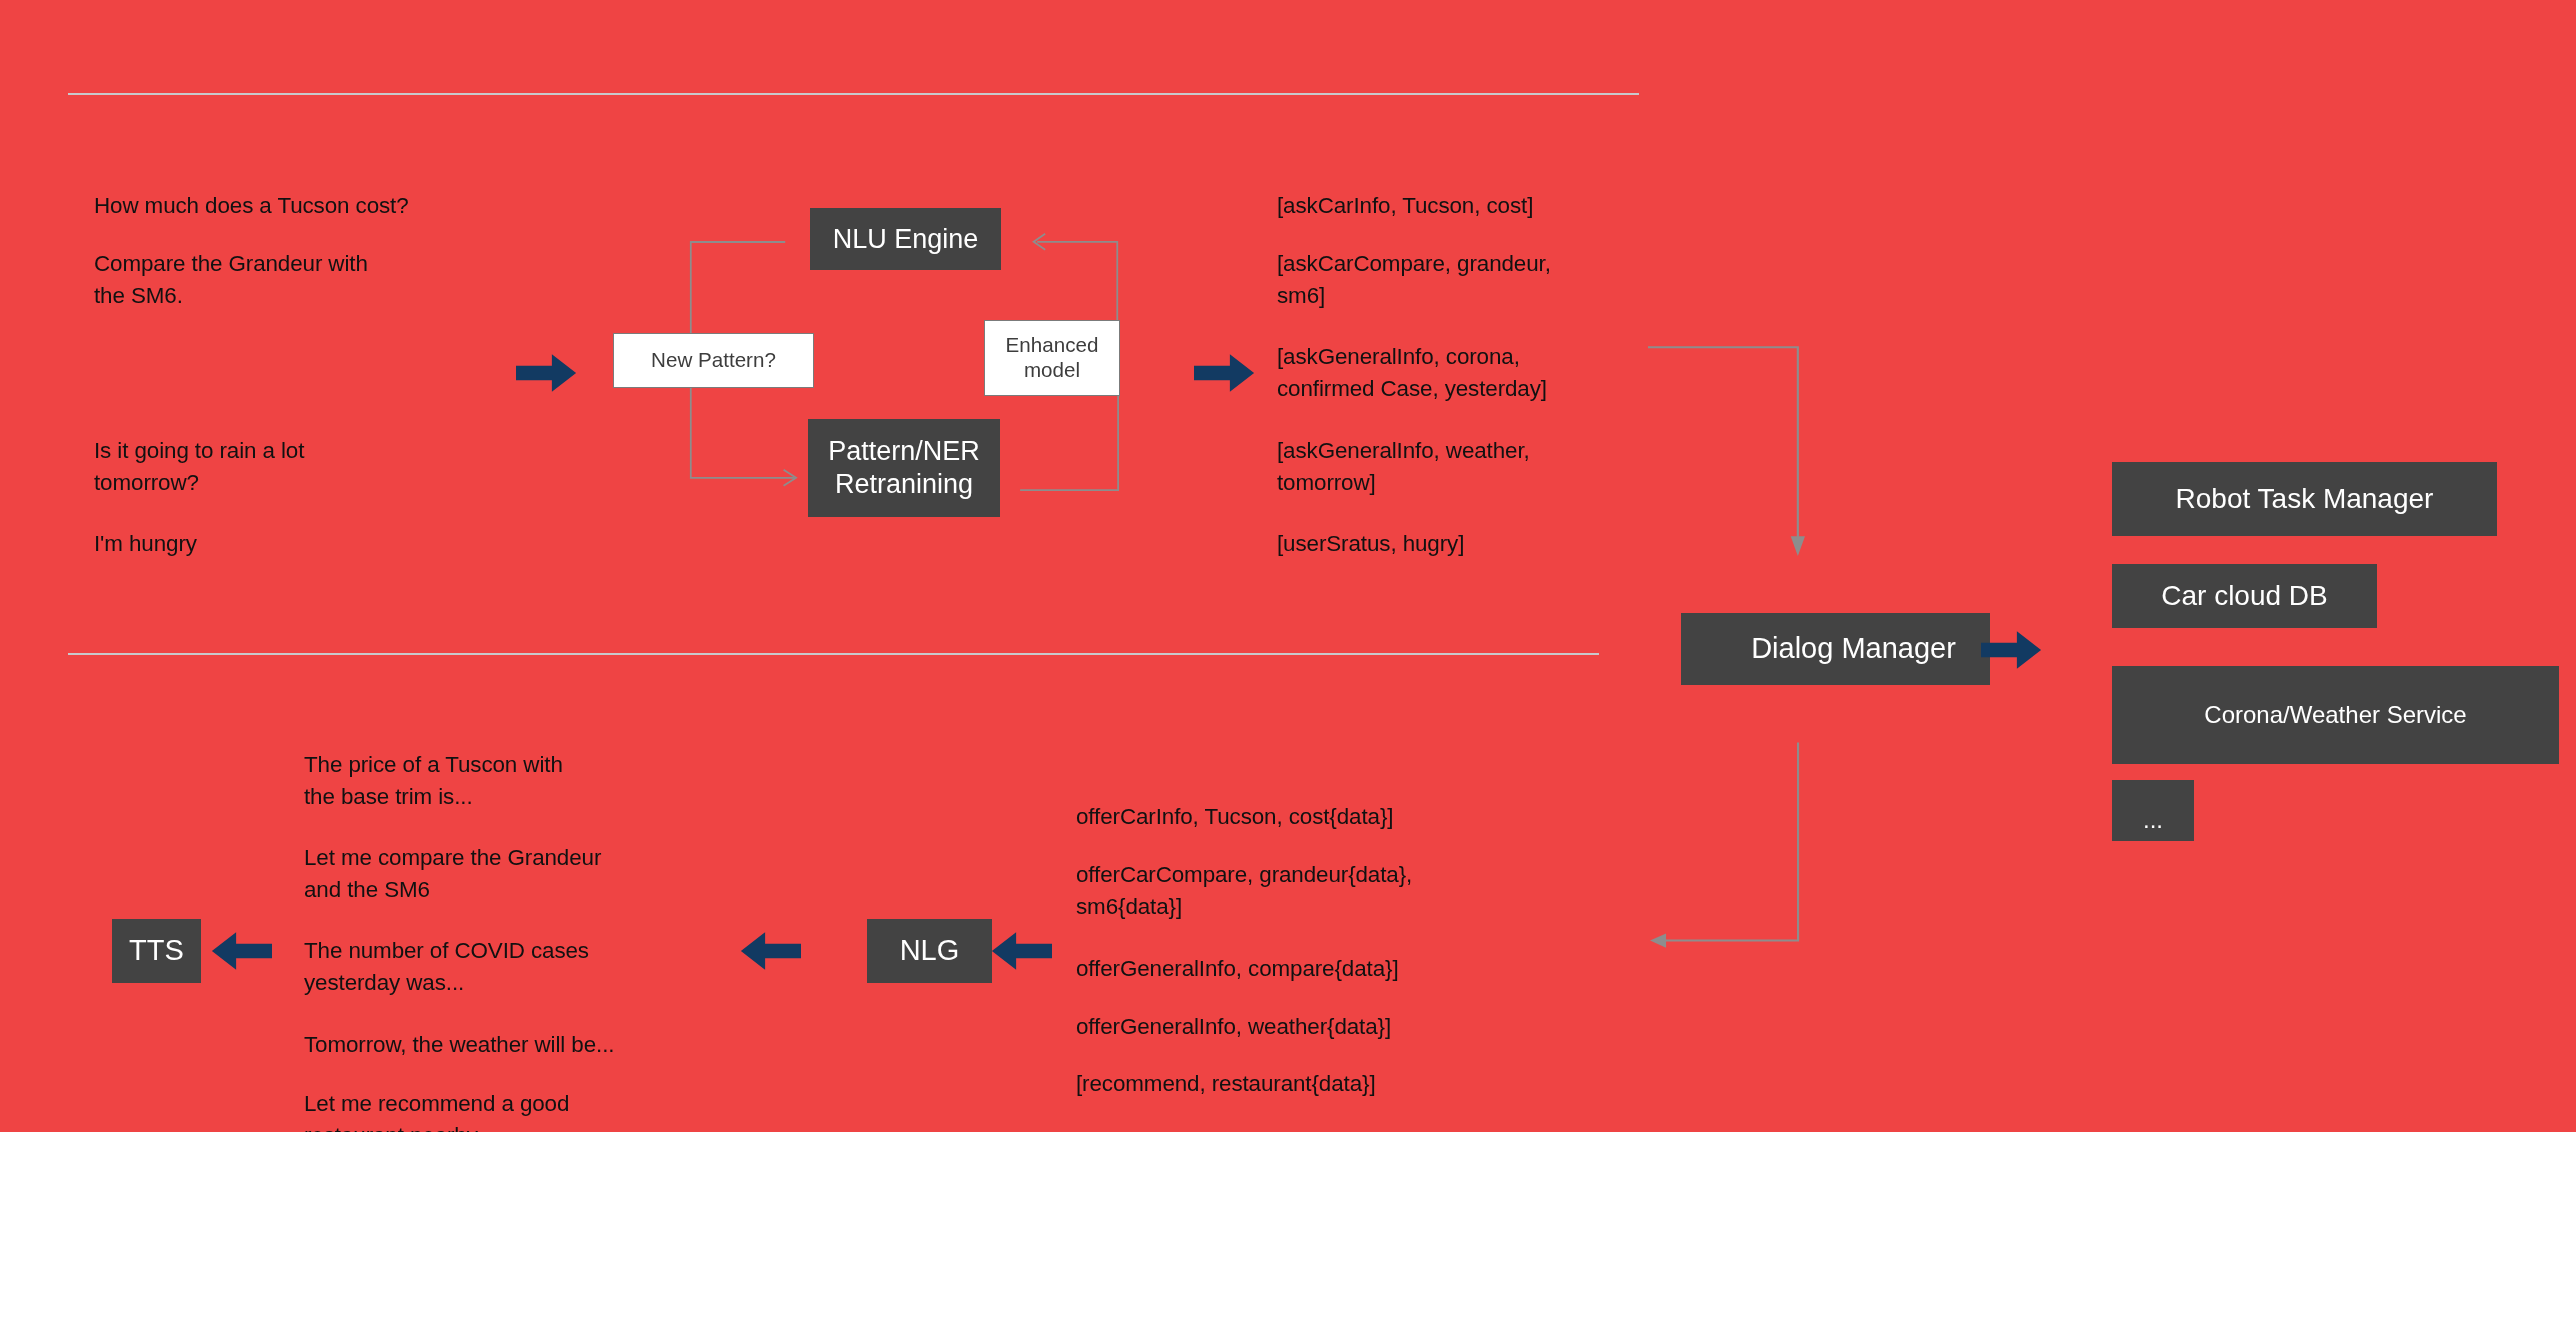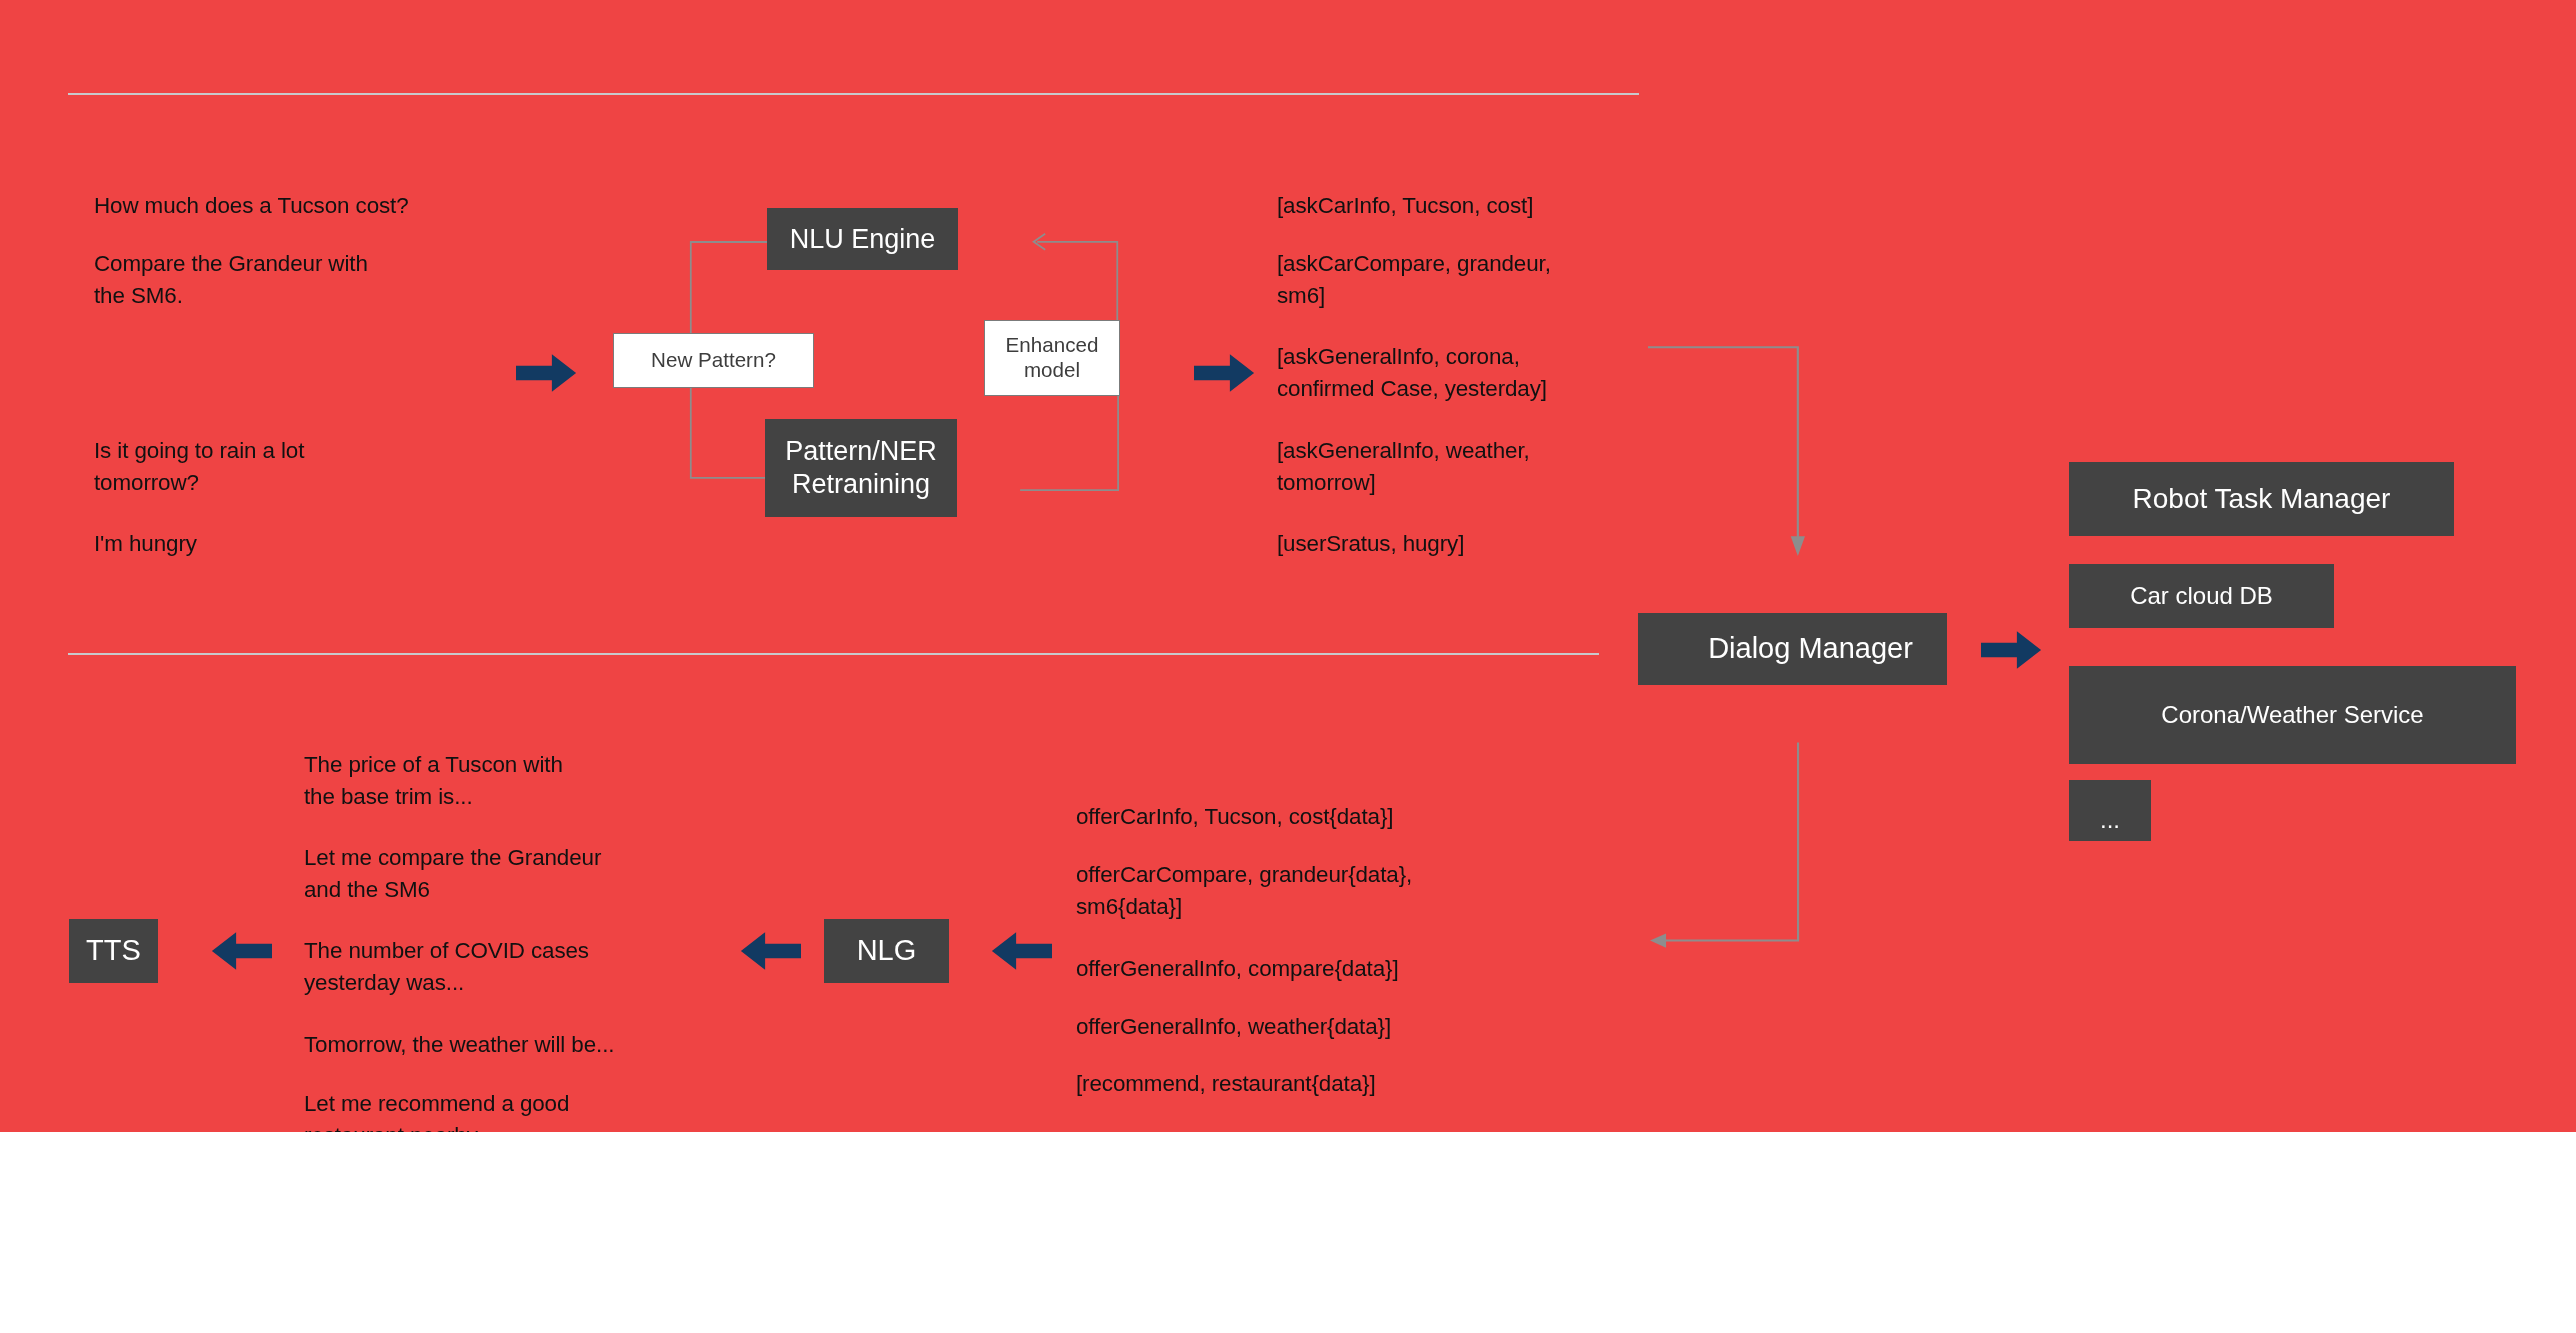--- a/index.html
+++ b/index.html
@@ -32,20 +32,21 @@
     position: absolute;
     background: #434343;
     color: #ffffff;
     display: flex;
     align-items: center;
     justify-content: center;
     text-align: center;
     line-height: 1.22;
     box-sizing: border-box;
     font-weight: 400;
+    margin-left: 43px;
   }
 
   
   .light-box {
     position: absolute;
     background: #ffffff;
     border: 1.4px solid #7b7b7b;
     color: #3d3d3d;
     display: flex;
     align-items: center;
@@ -154,21 +155,21 @@
     <span>Dialog Manager</span>
   </div>
 
   <svg class="arrow-svg" style="left:1981px; top:631px;" width="61" height="38" viewBox="0 0 68 42">
     <path d="M0 13 H40 V0 L67 21 L40 42 V29 H0 Z" fill="#123a62"></path>
   </svg>
 
   <div class="dark-box" style="left:2069px; top:462px; width:385px; height:74px; font-size:28px;">
     <span>Robot Task Manager</span>
   </div>
-  <div class="dark-box" style="left:2069px; top:564px; width:265px; height:64px; font-size:24px;">
+  <div class="dark-box" style="left:2069px; top:564px; width:265px; height:64px; font-size:28px;">
     <span>Car cloud DB</span>
   </div>
   <div class="dark-box" style="left:2069px; top:666px; width:447px; height:98px; font-size:24px;">
     <span>Corona/Weather Service</span>
   </div>
   <div class="dark-box" style="left:2069px; top:780px; width:82px; height:61px; font-size:24px; align-items:flex-end; padding-bottom:7.2px;">
     <span>...</span>
   </div>
 
   <div class="dark-box" style="left:69px; top:919px; width:89px; height:64px; font-size:29px;">

